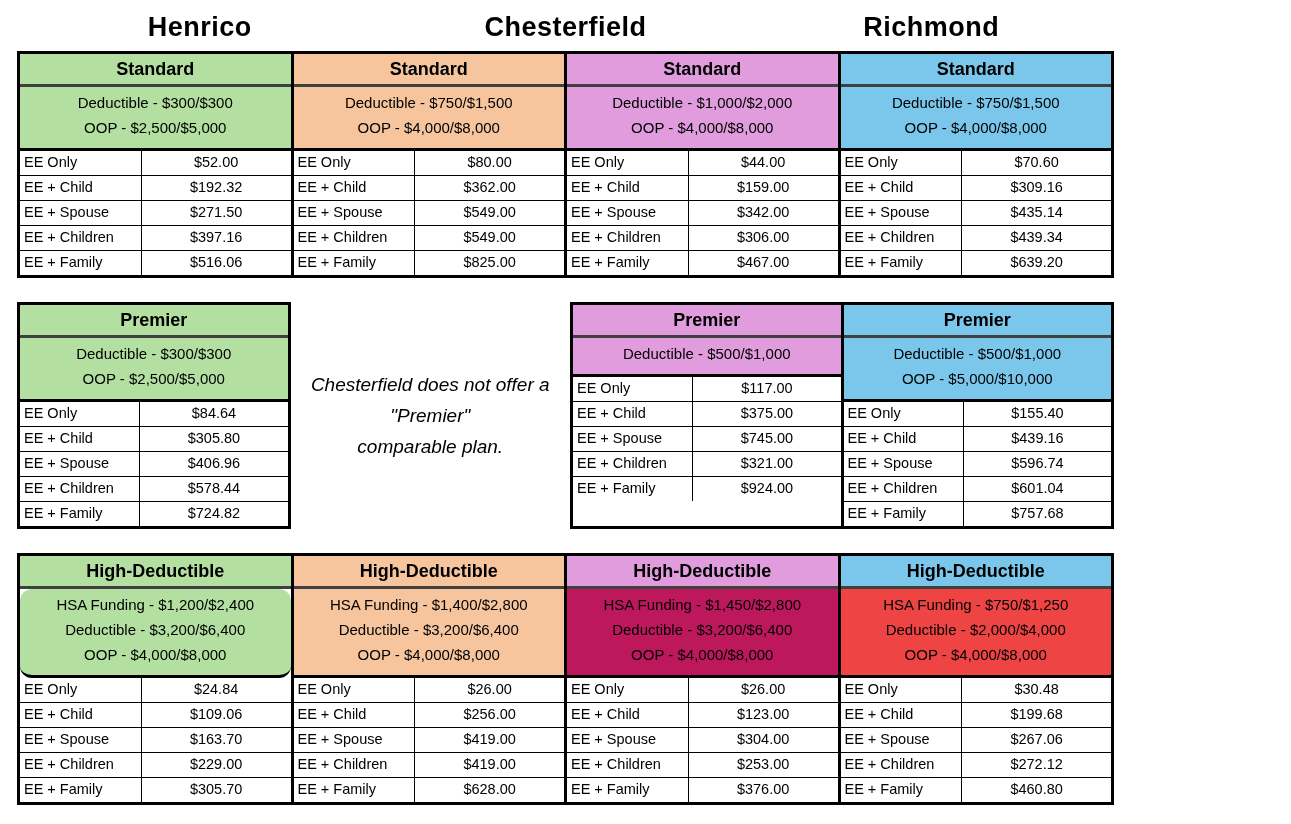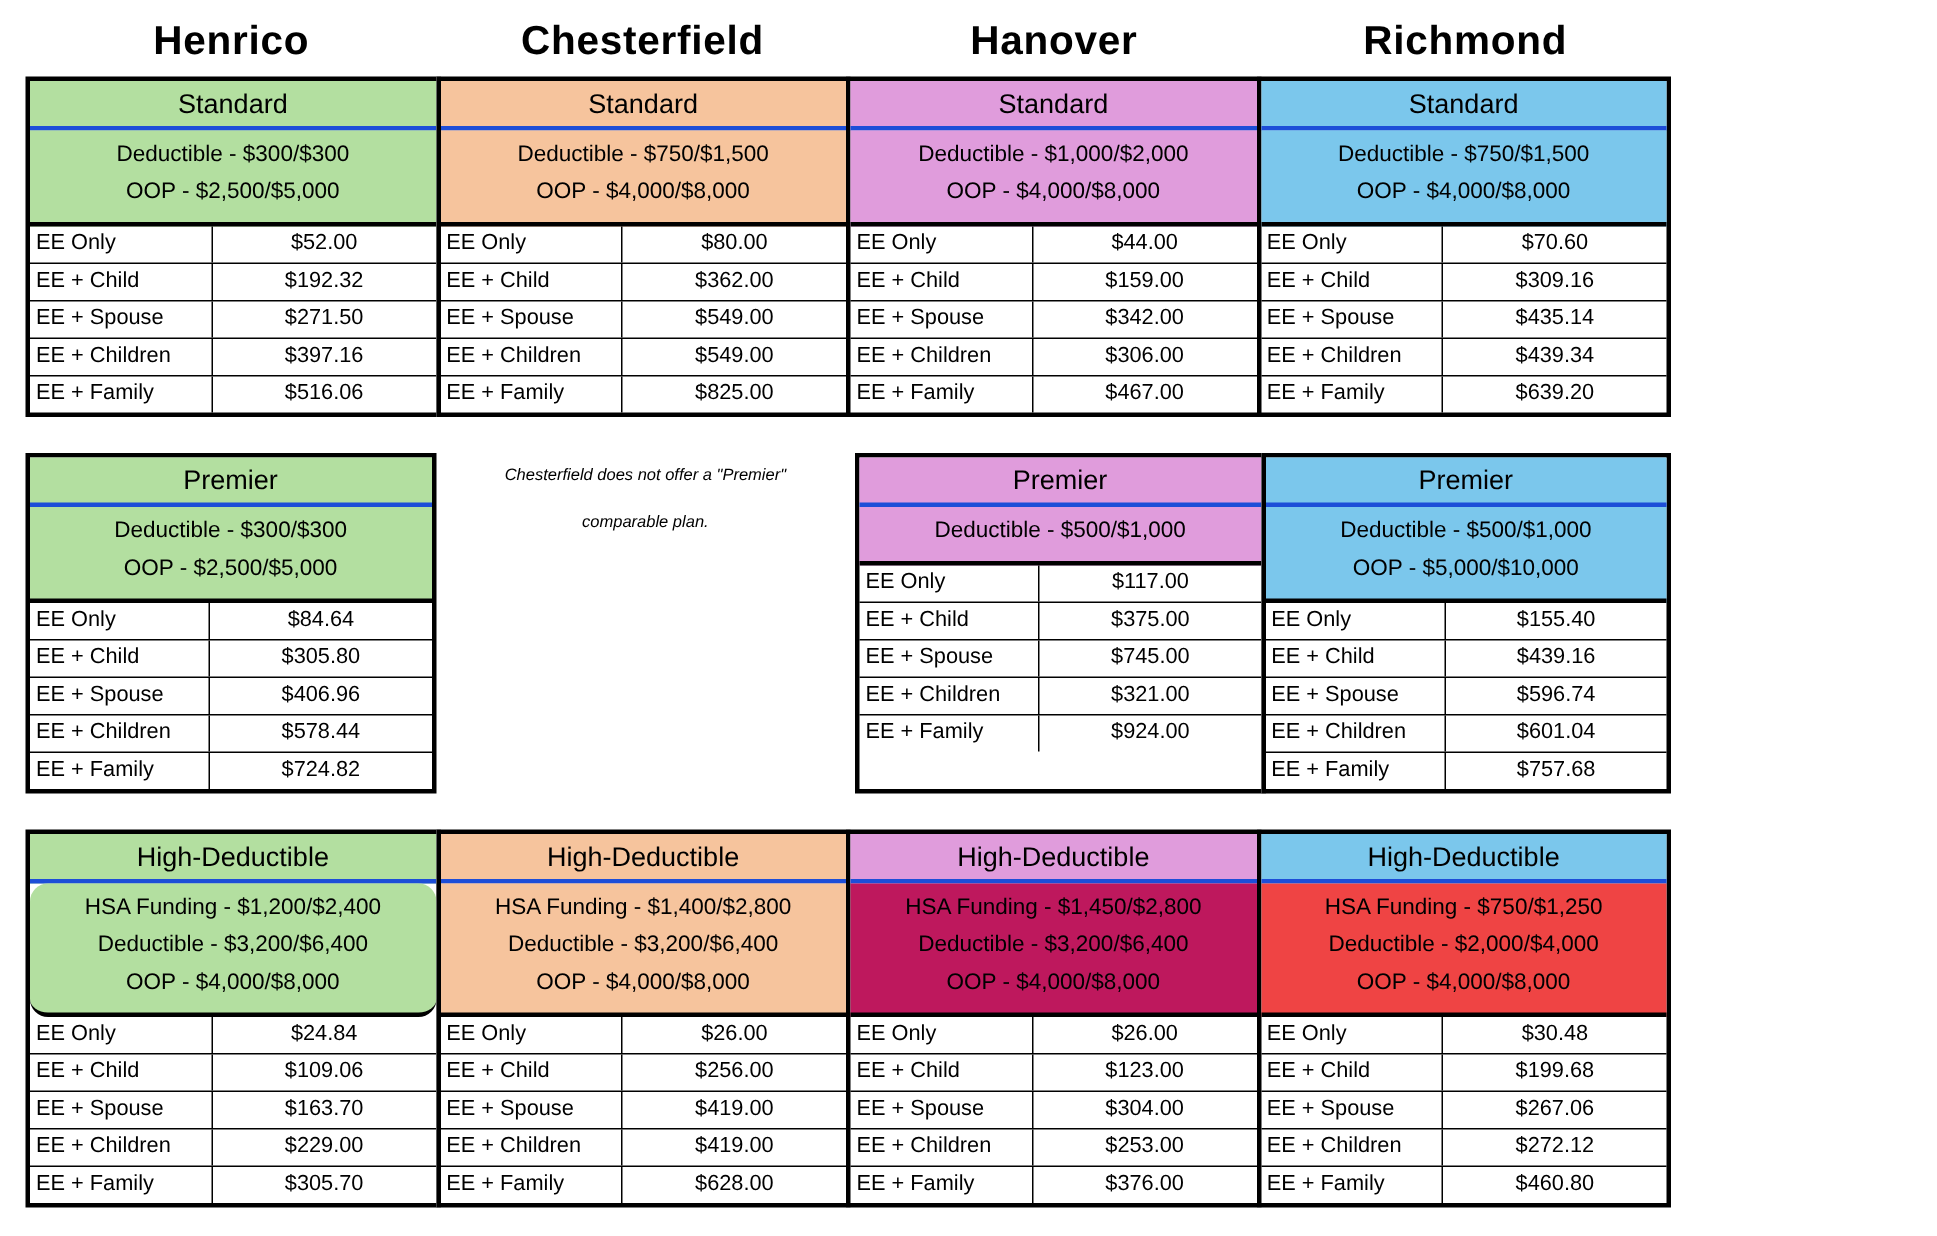--- a/index.html
+++ b/index.html
@@ -34,25 +34,25 @@
   }
   .plan-table {
     flex: 1 1 0;
     min-width: 0;
     border: 3px solid #000;
     box-sizing: border-box;
     background: #fff;
   }
   .collapse { margin-left: -3px; }
   .plan-header {
-    font-weight: normal;
+    font-weight: bold;
     font-size: 18px;
     text-align: center;
     padding: 5px 0 4px 0;
-    border-bottom: 3px solid #1d4ed8;
+    border-bottom: 3px solid #404040;
   }
   .plan-info {
     text-align: center;
     font-size: 15px;
     padding: 3px 0 8px 0;
     border-bottom: 3px solid #000;
   }
   .plan-info .info-line { line-height: 25px; }
   .rate-row {
     display: flex;
@@ -72,44 +72,44 @@
   }
   .rate-value {
     flex: 1;
     text-align: center;
   }
   .note-slot {
     flex: 1 1 0;
     min-width: 0;
     display: flex;
     flex-direction: column;
+    justify-content: center;
     text-align: center;
     font-style: italic;
-    font-size: 11px;
+    font-size: 19px;
     line-height: 31px;
     padding: 0 6px;
     box-sizing: border-box;
   }
   .footnote {
     text-align: center;
     font-weight: bold;
     font-style: italic;
     font-size: 12.5px;
     margin-top: 15px;
   }
 </style>
 </head>
 <body>
 
 <div class="page">
 
   <div class="titles">
     <div class="loc-title">Henrico</div>
     <div class="loc-title">Chesterfield</div>
-    <div class="loc-title">Hanover</div>
     <div class="loc-title">Richmond</div>
   </div>
 
   <div class="section">
 
     <div class="plan-table">
       <div class="plan-header" style="background-color: rgb(179, 223, 160);">Standard</div>
       <div class="plan-info" style="background-color: rgb(179, 223, 160);">
         <div class="info-line">Deductible - $300/$300</div>
         <div class="info-line">OOP - $2,500/$5,000</div>

